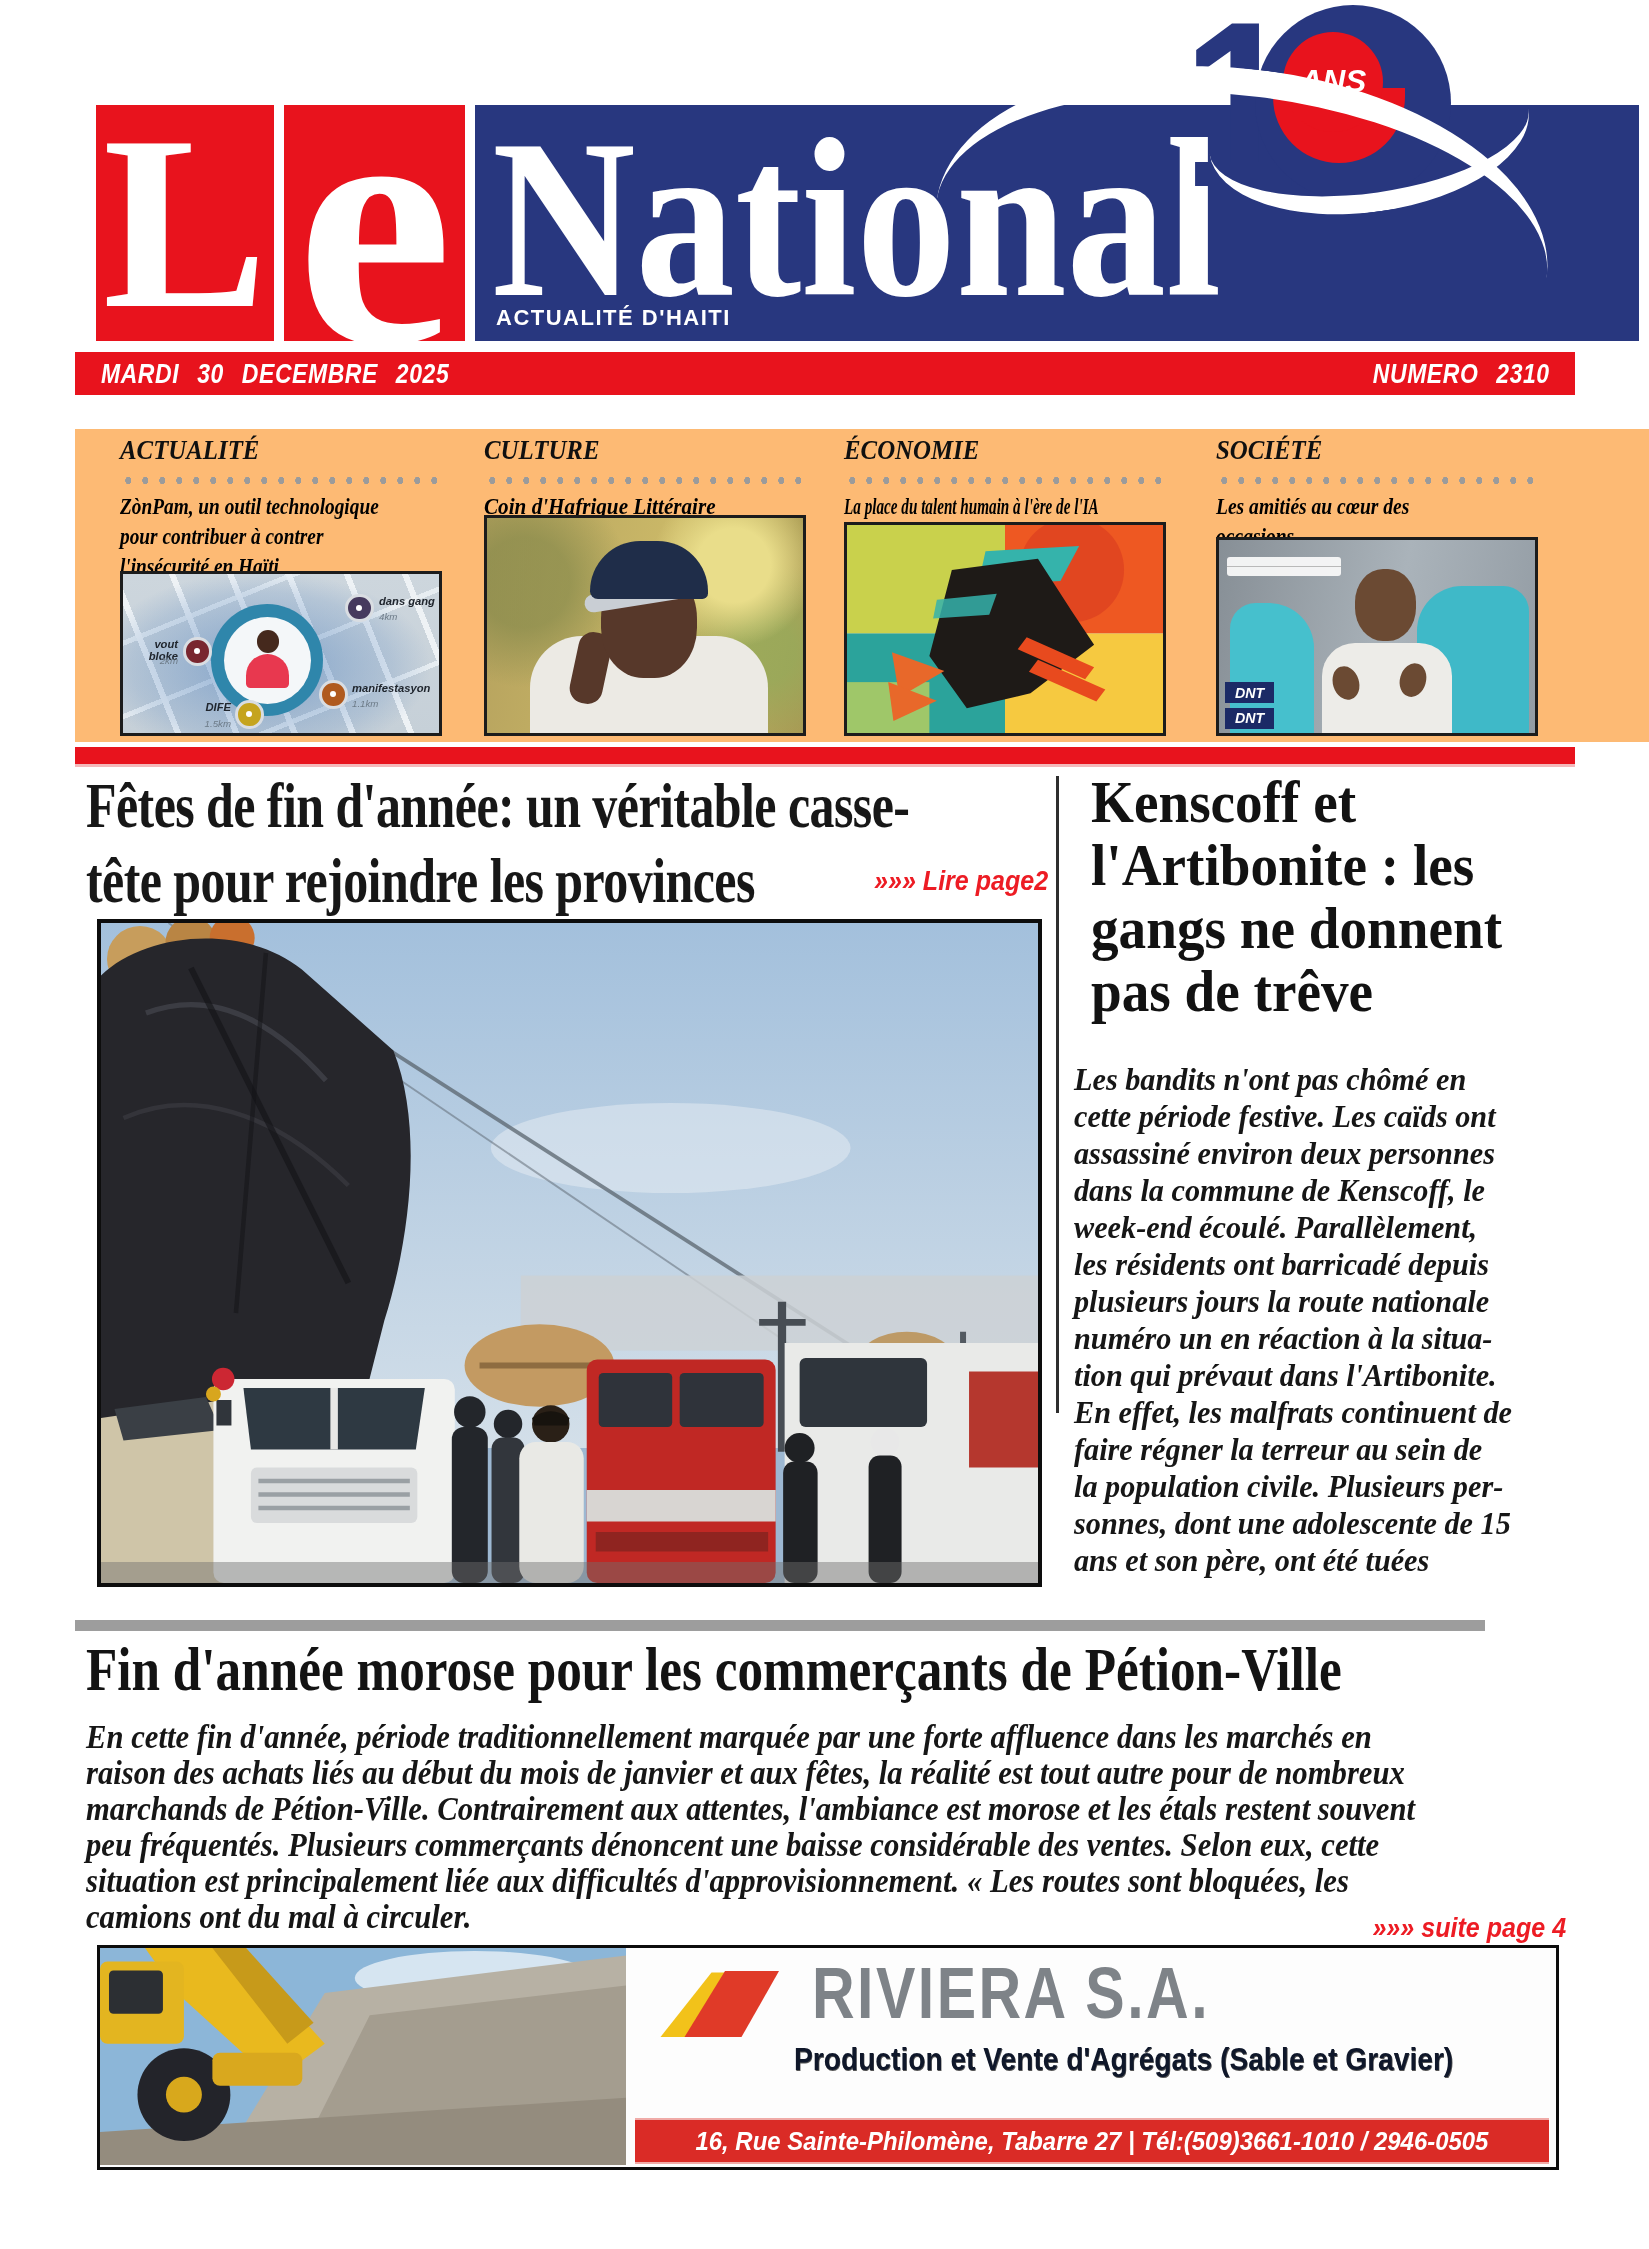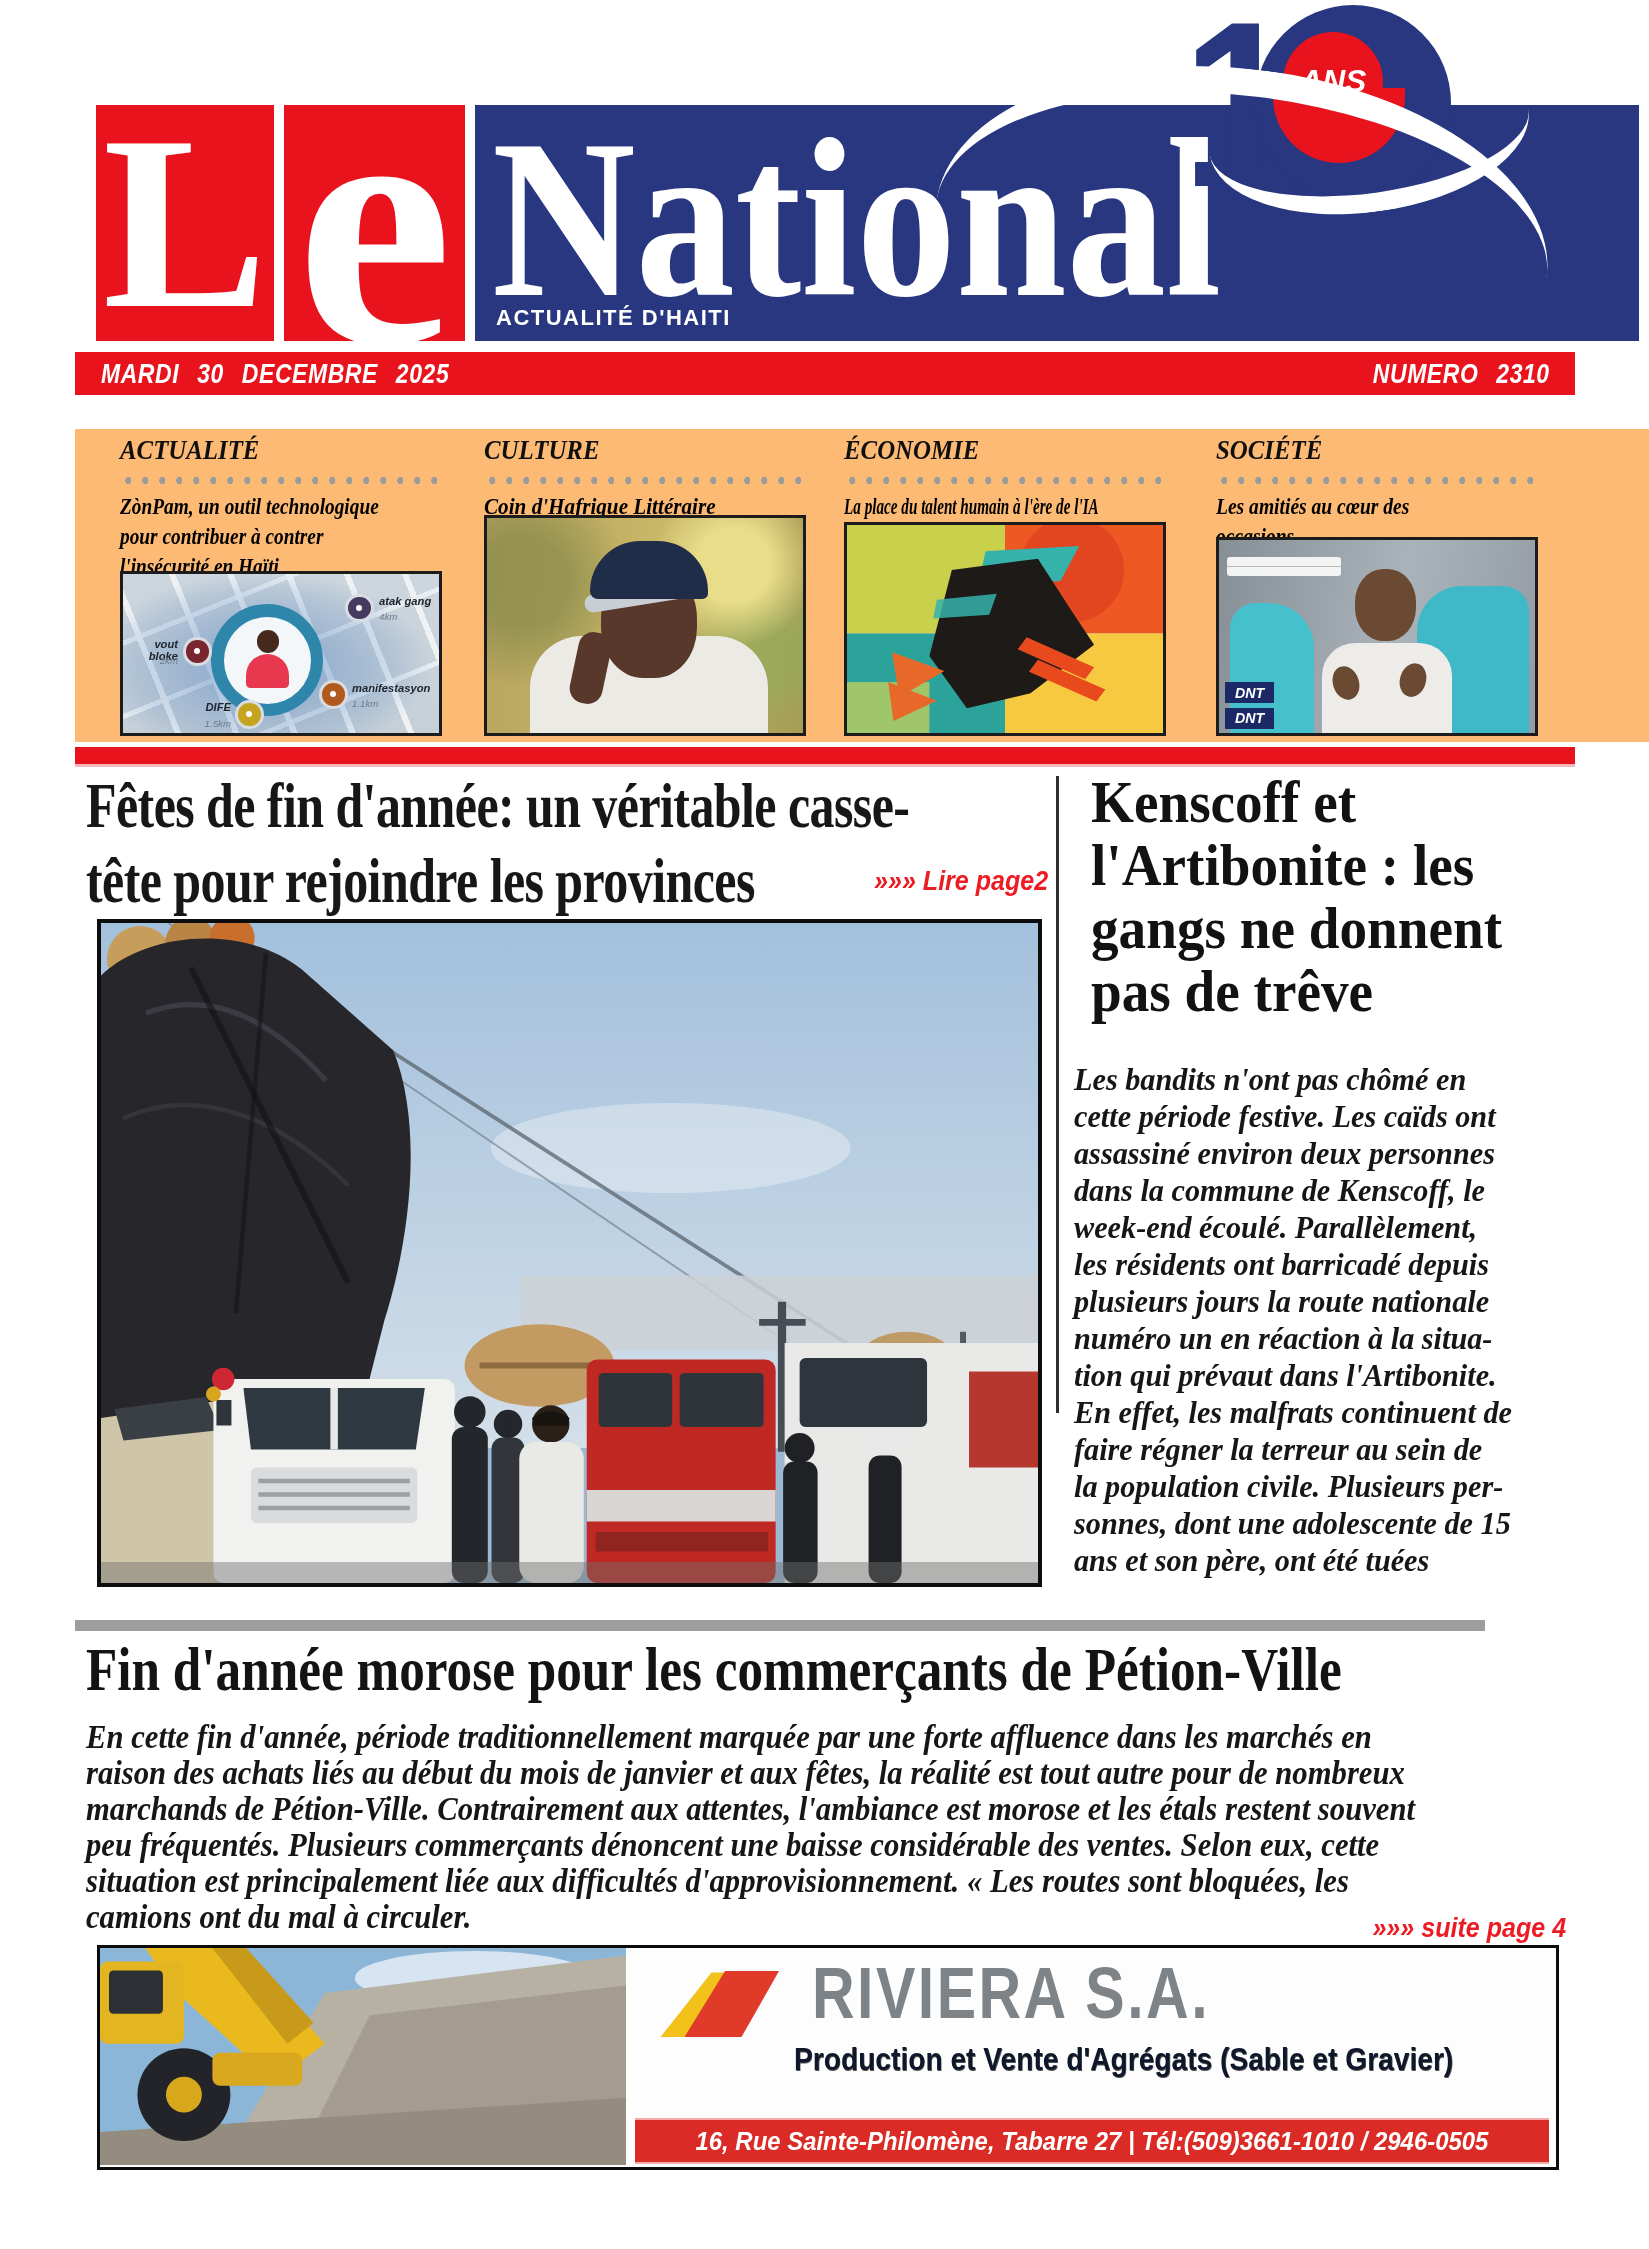--- a/index.html
+++ b/index.html
@@ -165,21 +165,21 @@
 l'insécurité en Haïti</div>
       <div class="tz-img" style="height:159px;">
         <div class="map-bg"></div>
         <div class="ringO">
           <div class="ringI">
             <div class="av-head"></div>
             <div class="av-body"></div>
           </div>
         </div>
         <div class="poi" style="left:222px;top:19.5px;background:#463a5e;"></div>
-        <div class="poi-lab" style="left:256px;top:21px;">atak gang</div>
+        <div class="poi-lab" style="left:256px;top:21px;">dans gang</div>
         <div class="poi-dst" style="left:256px;top:37px;">4km</div>
         <div class="poi" style="left:60px;top:63px;background:#79262f;"></div>
         <div class="poi-lab" style="left:0px;top:64px;width:55px;text-align:right;">vout bloke</div>
         <div class="poi-dst" style="left:0px;top:81px;width:55px;text-align:right;">2km</div>
         <div class="poi" style="left:196px;top:106px;background:#b05a1e;"></div>
         <div class="poi-lab" style="left:229px;top:108px;">manifestasyon</div>
         <div class="poi-dst" style="left:229px;top:124px;">1.1km</div>
         <div class="poi" style="left:112px;top:126px;background:#c5a41e;"></div>
         <div class="poi-lab" style="left:66px;top:127px;width:42px;text-align:right;">DIFE</div>
         <div class="poi-dst" style="left:66px;top:144px;width:42px;text-align:right;">1.5km</div>

